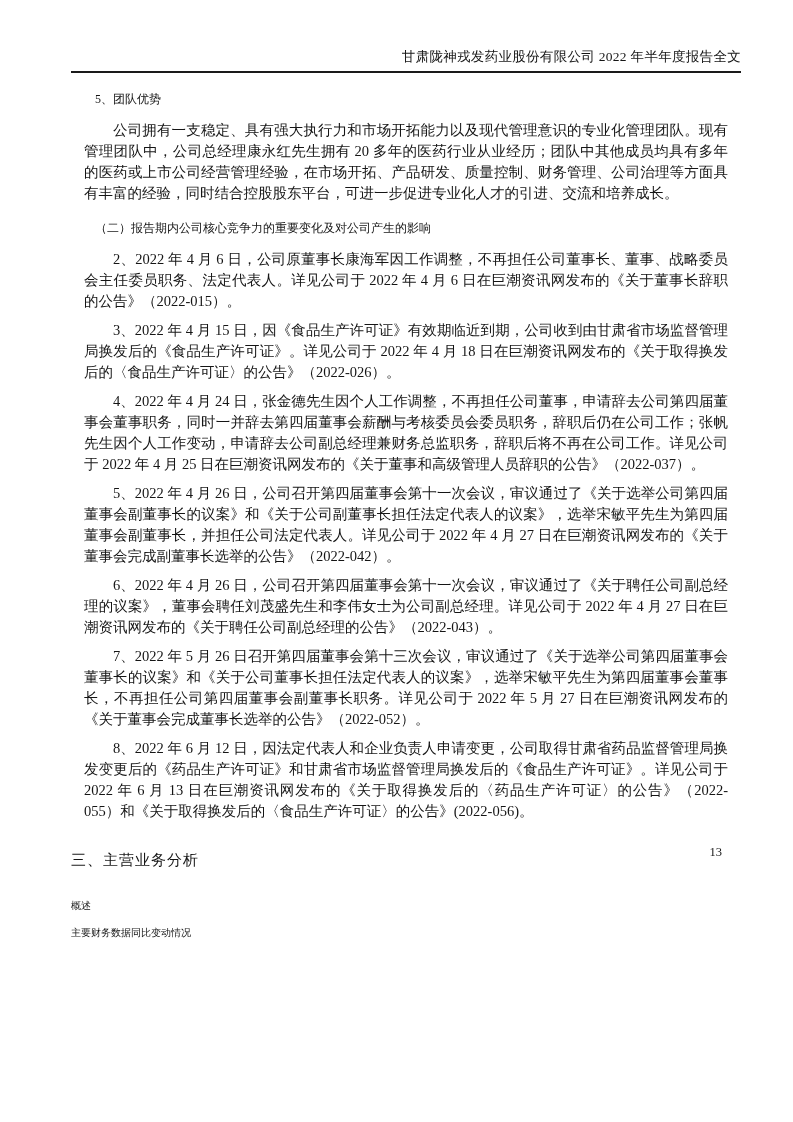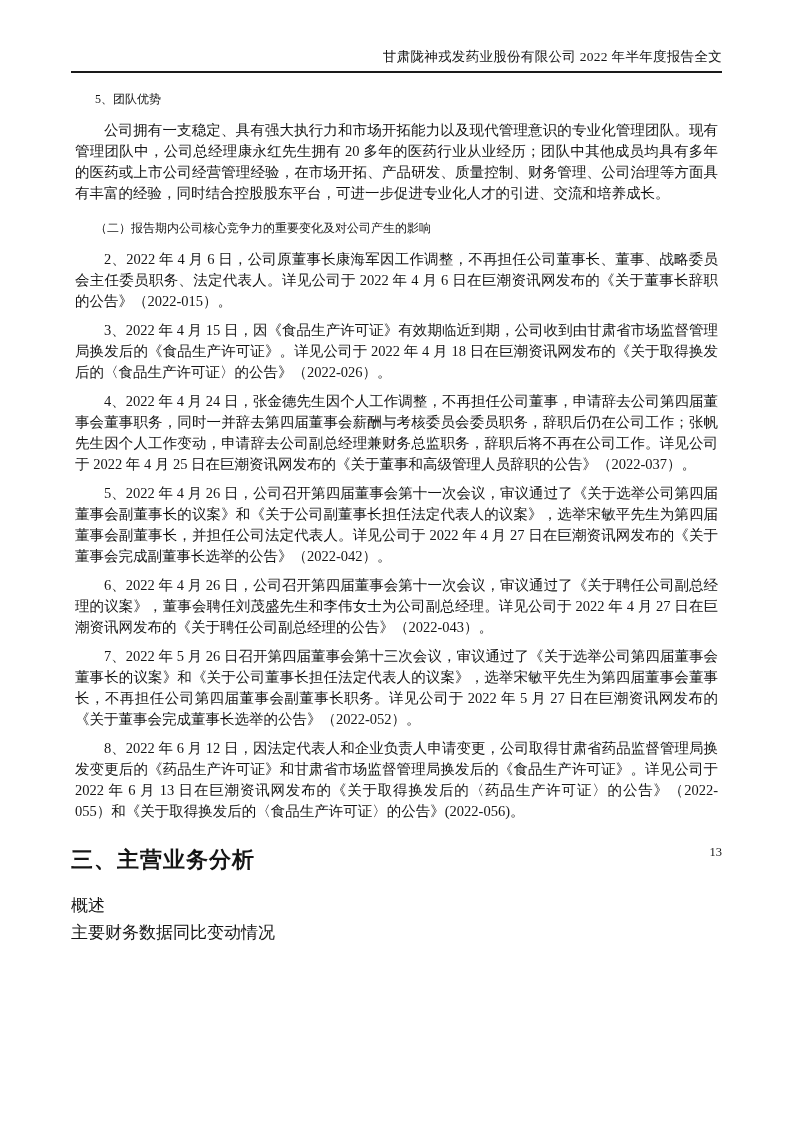--- a/index.html
+++ b/index.html
@@ -12,21 +12,21 @@
     height: 1122px;
     position: relative;
     font-family: "Liberation Serif", "DejaVu Serif", serif;
     color: #151515;
     overflow: hidden;
   }
   .page {
     box-sizing: border-box;
     width: 793px;
     height: 924px;
-    padding: 48px 71px 0 71px;
+    padding: 48px 52px 0 71px;
     position: relative;
   }
   .page-header {
     border-bottom: 2px solid #1a1a1a;
     padding-bottom: 5px;
   }
   .header-title {
     text-align: right;
     font-size: 13.5px;
     line-height: 18px;
@@ -41,32 +41,32 @@
     line-height: 21px;
     text-indent: 2em;
     margin: 14px 0 10px 0;
     font-family: Liberation Serif, serif;
   }
   .body-para {
     font-size: 14.5px;
     line-height: 21px;
     text-align: justify;
     text-indent: 2em;
-    margin: 8px 4px;
+    margin: 8px 13px;
   }
   .main-heading {
-    font-size: 22px;
+    font-size: 15px;
     line-height: 24px;
-    font-weight: bold;
+    font-weight: normal;
     font-family: "Liberation Sans", "DejaVu Sans", sans-serif;
     margin: 26px 0 26px 0;
     letter-spacing: 1px;
   }
   .small-line {
-    font-size: 17px;
+    font-size: 10px;
     line-height: 15px;
     margin: 12px 0;
   }
   .page-number {
     position: absolute;
     right: 71px;
     bottom: 64px;
     font-size: 12.5px;
     line-height: 15px;
     text-align: right;

